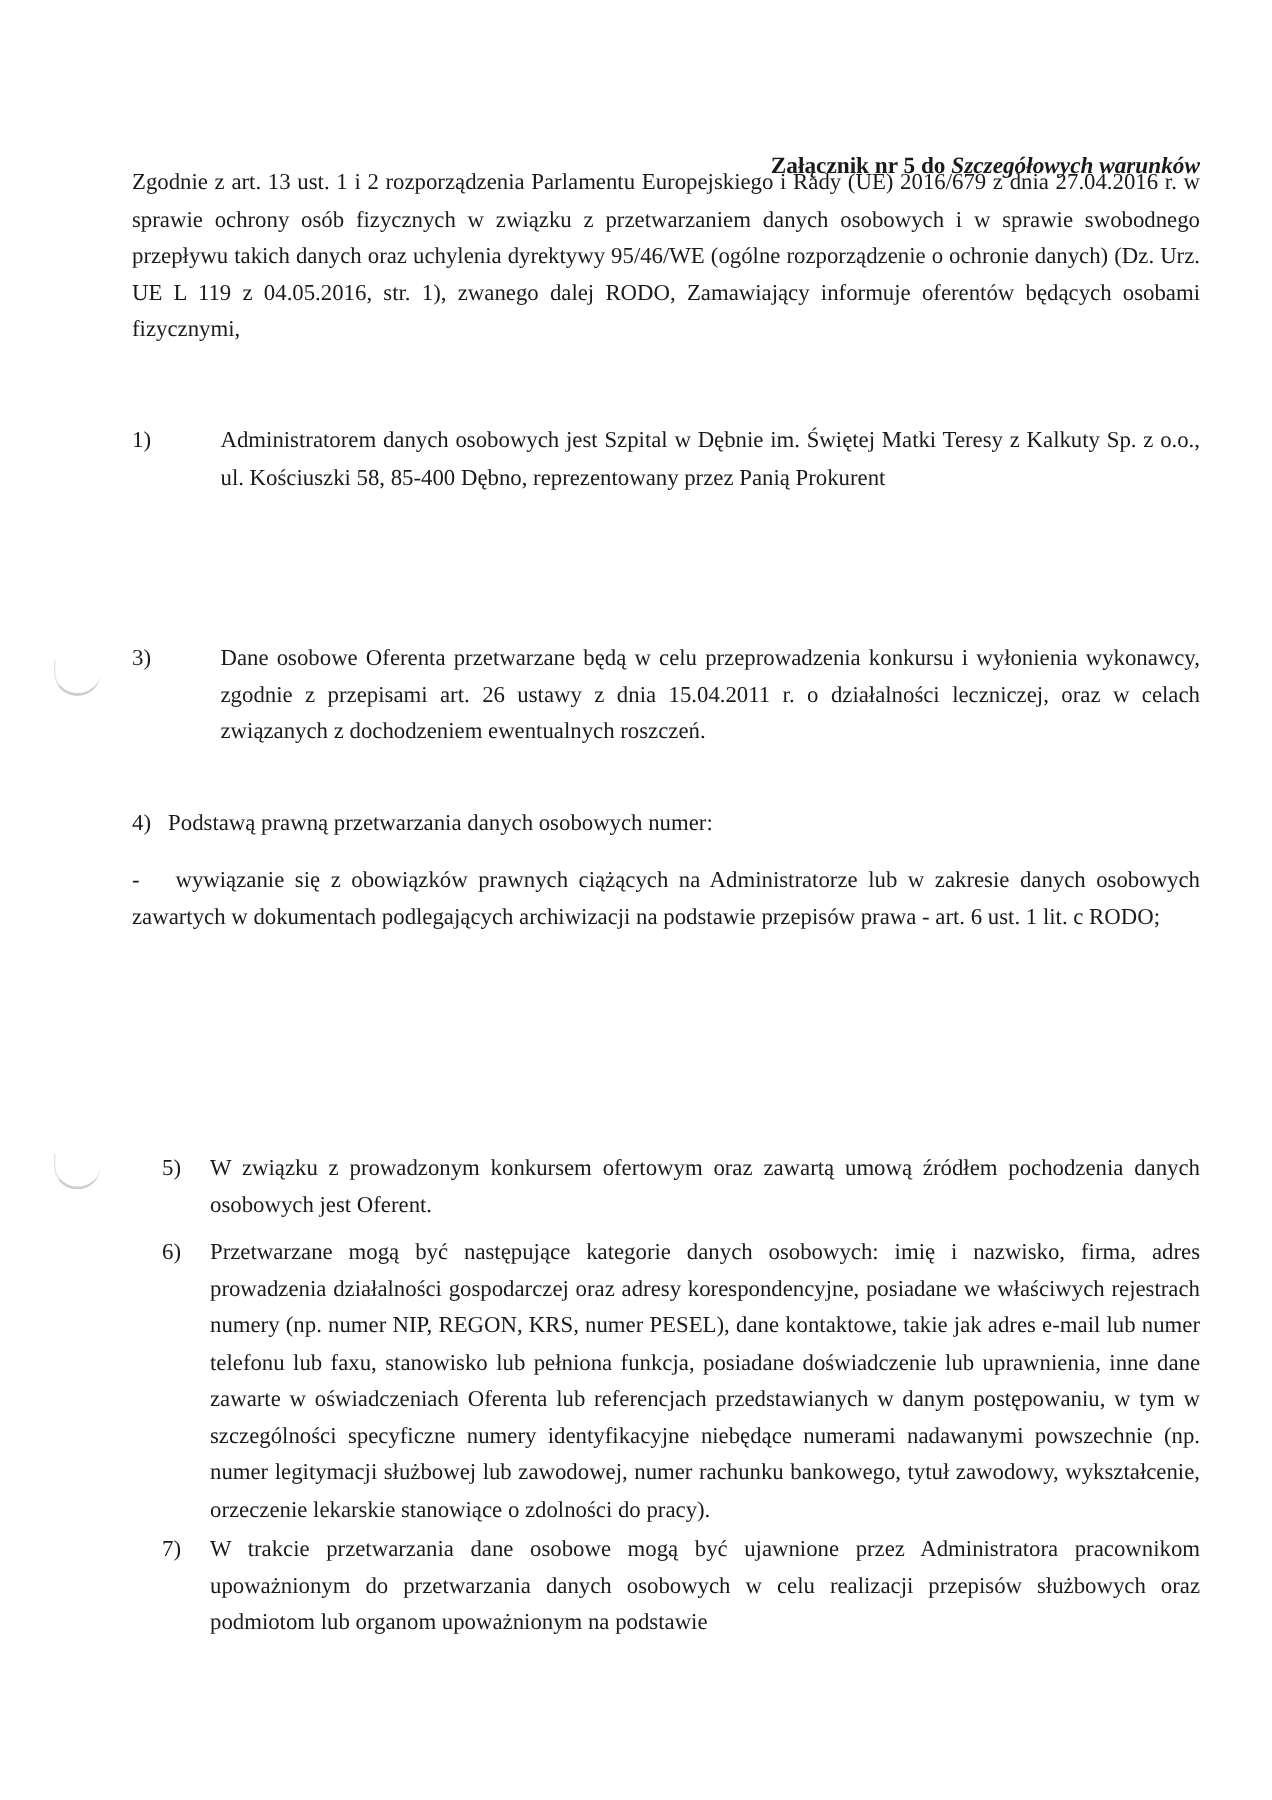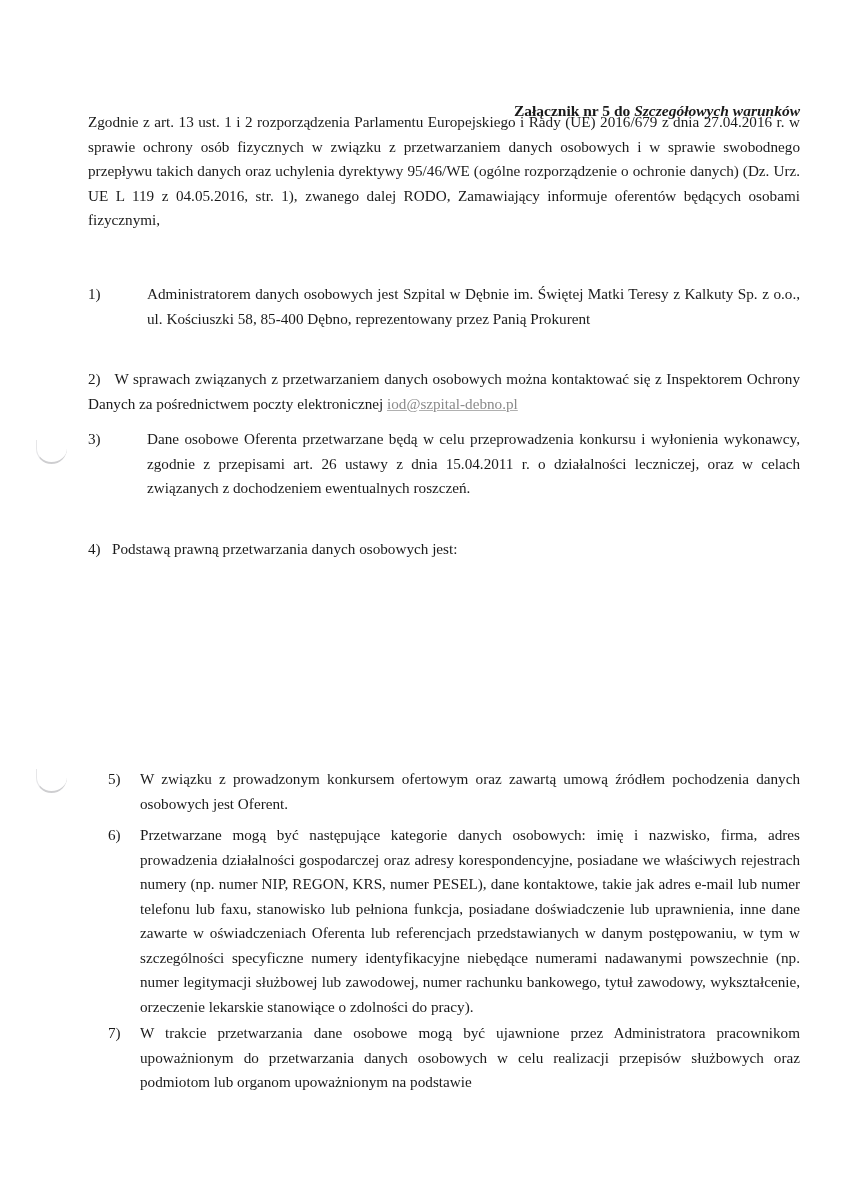--- a/index.html
+++ b/index.html
@@ -100,33 +100,33 @@
 
   <div class="block" style="top:110px;">
     <p>Zgodnie z art. 13 ust. 1 i 2 rozporządzenia Parlamentu Europejskiego i Rady (UE) 2016/679 z dnia 27.04.2016 r. w sprawie ochrony osób fizycznych w związku z przetwarzaniem danych osobowych i w sprawie swobodnego przepływu takich danych oraz uchylenia dyrektywy 95/46/WE (ogólne rozporządzenie o ochronie danych) (Dz. Urz. UE L 119 z 04.05.2016, str. 1), zwanego dalej RODO, Zamawiający informuje oferentów będących osobami fizycznymi,</p>
   </div>
 
   <div class="numbered" style="top:282px;">
     <span class="num">1)</span>
     <div class="body">Administratorem danych osobowych jest Szpital w  Dębnie im. Świętej Matki Teresy z Kalkuty  Sp. z o.o., ul. Kościuszki 58, 85-400 Dębno, reprezentowany przez Panią Prokurent</div>
   </div>
 
-  <div class="block" style="top:367px;">
-    <span>2)</span>&nbsp;&nbsp;&nbsp;<span>W sprawach związanych z przetwarzaniem danych osobowych można kontaktować się z Inspektorem Ochrony Danych za pośrednictwem poczty elektronicznej </span><a class="email-link">iod@szpital-debno.pl</a>
-  </div>
 
   <div class="numbered" style="top:427px;">
     <span class="num">3)</span>
     <div class="body">Dane osobowe Oferenta przetwarzane będą w celu przeprowadzenia konkursu i wyłonienia wykonawcy, zgodnie z przepisami art. 26 ustawy z dnia 15.04.2011 r. o działalności leczniczej, oraz w celach związanych z dochodzeniem ewentualnych roszczeń.</div>
   </div>
 
   <div class="block" style="top:537px;">
-    <span>4)</span>&nbsp;&nbsp;&nbsp;<span>Podstawą prawną przetwarzania danych osobowych jest:</span>
+    <span>4)</span>&nbsp;&nbsp;&nbsp;<span>Podstawą prawną przetwarzania danych osobowych numer:</span>
   </div>
 
+  <div class="dash-item" style="top:575px;">
+    <span class="dash">-</span><span>wywiązanie się z obowiązków prawnych ciążących na Administratorze lub w zakresie danych osobowych zawartych w dokumentach podlegających archiwizacji na podstawie przepisów prawa - art. 6 ust. 1 lit. c RODO;</span>
+  </div>
 
 
 
   <div class="numbered tight" style="top:767px;">
     <span class="num">5)</span>
     <div class="body">W związku z prowadzonym konkursem ofertowym oraz zawartą umową źródłem pochodzenia danych osobowych jest Oferent.</div>
   </div>
 
   <div class="numbered tight" style="top:823px;">
     <span class="num">6)</span>

